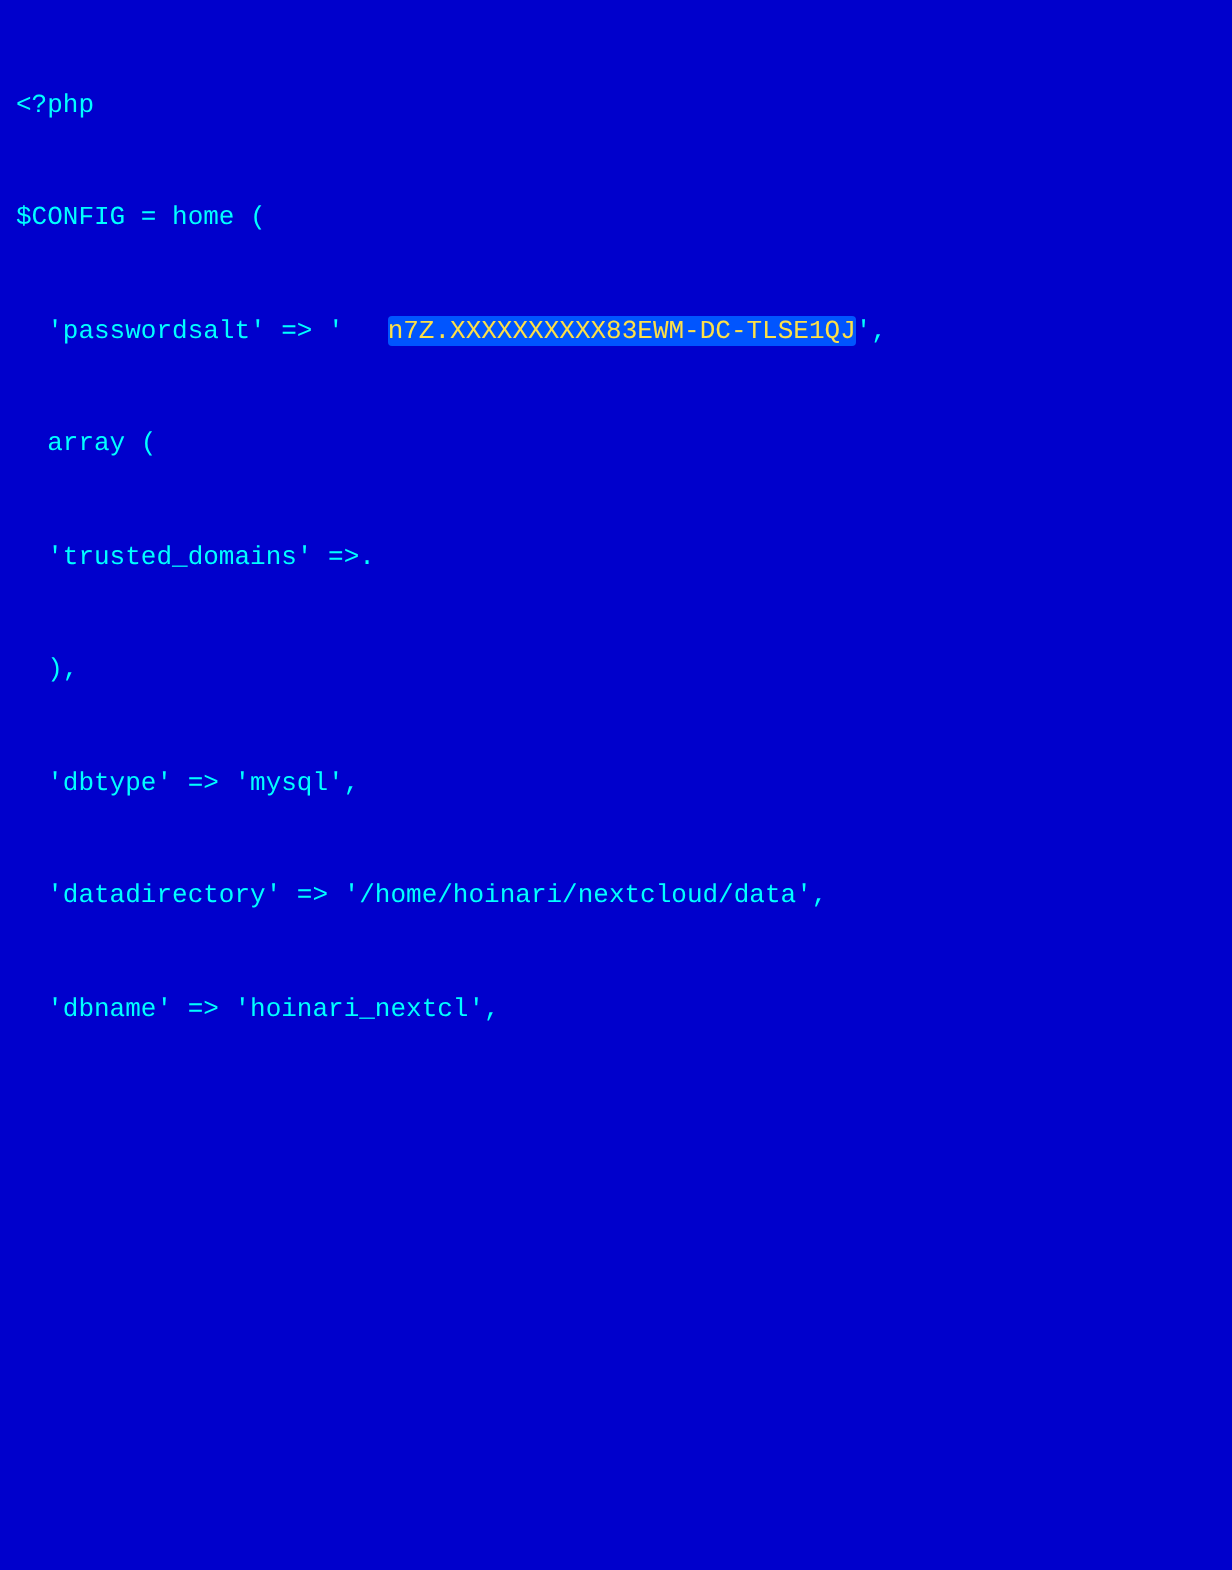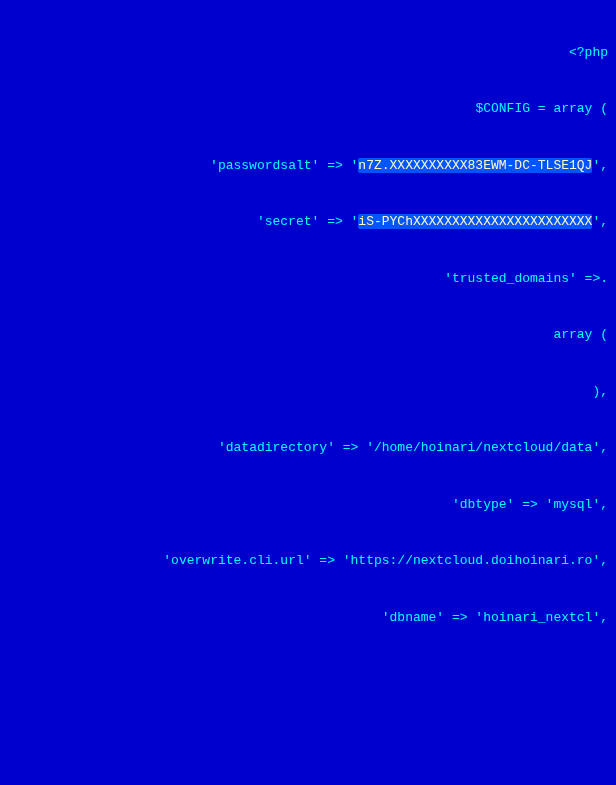--- a/index.html
+++ b/index.html
@@ -19,42 +19,40 @@
       background-color: #0000cc;
       color: #00ffff;
       padding: 6px 8px;
       line-height: 1.45;
       white-space: pre;
       overflow-x: hidden;
     }
     .line {
       display: block;
       color: #00ffff;
-      text-align: right;
     }
     .redacted {
       background-color: #0055ff;
-      color: #fef9c3;
+      color: #fde047;
       border-radius: 2px;
+      margin-left: 22px;
     }
   </style>
 </head>
 <body>
 
 <div id="code-block">
   <span class="line">&lt;?php</span>
-  <span class="line">$CONFIG = array (</span>
+  <span class="line">$CONFIG = home (</span>
   <span class="line">  'passwordsalt' =&gt; '<span class="redacted">n7Z.XXXXXXXXXX83EWM-DC-TLSE1QJ</span>',</span>
-  <span class="line">  'secret' =&gt; '<span class="redacted">iS-PYChXXXXXXXXXXXXXXXXXXXXXXX</span>',</span>
+  <span class="line">  array (</span>
   <span class="line">  'trusted_domains' =&gt;.</span>
-  <span class="line">  array (</span>
   <span class="line">  ),</span>
+  <span class="line">  'dbtype' =&gt; 'mysql',</span>
   <span class="line">  'datadirectory' =&gt; '/home/hoinari/nextcloud/data',</span>
-  <span class="line">  'dbtype' =&gt; 'mysql',</span>
-  <span class="line">  'overwrite.cli.url' =&gt; 'https://nextcloud.doihoinari.ro',</span>
   <span class="line">  'dbname' =&gt; 'hoinari_nextcl',</span>
   
   
   
   
   
   
   
   
   

